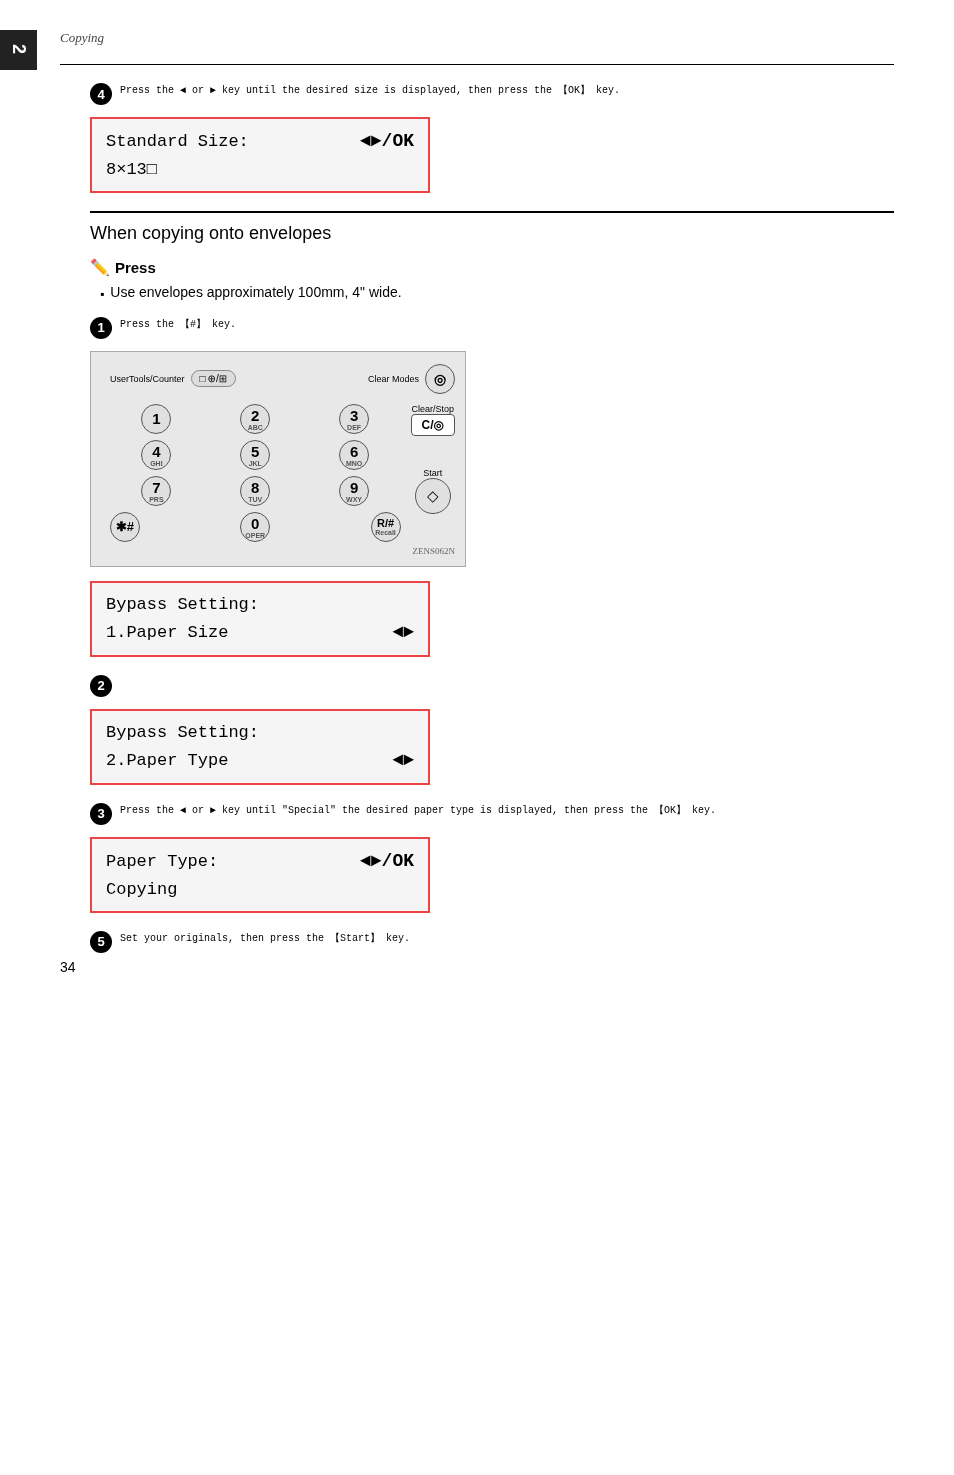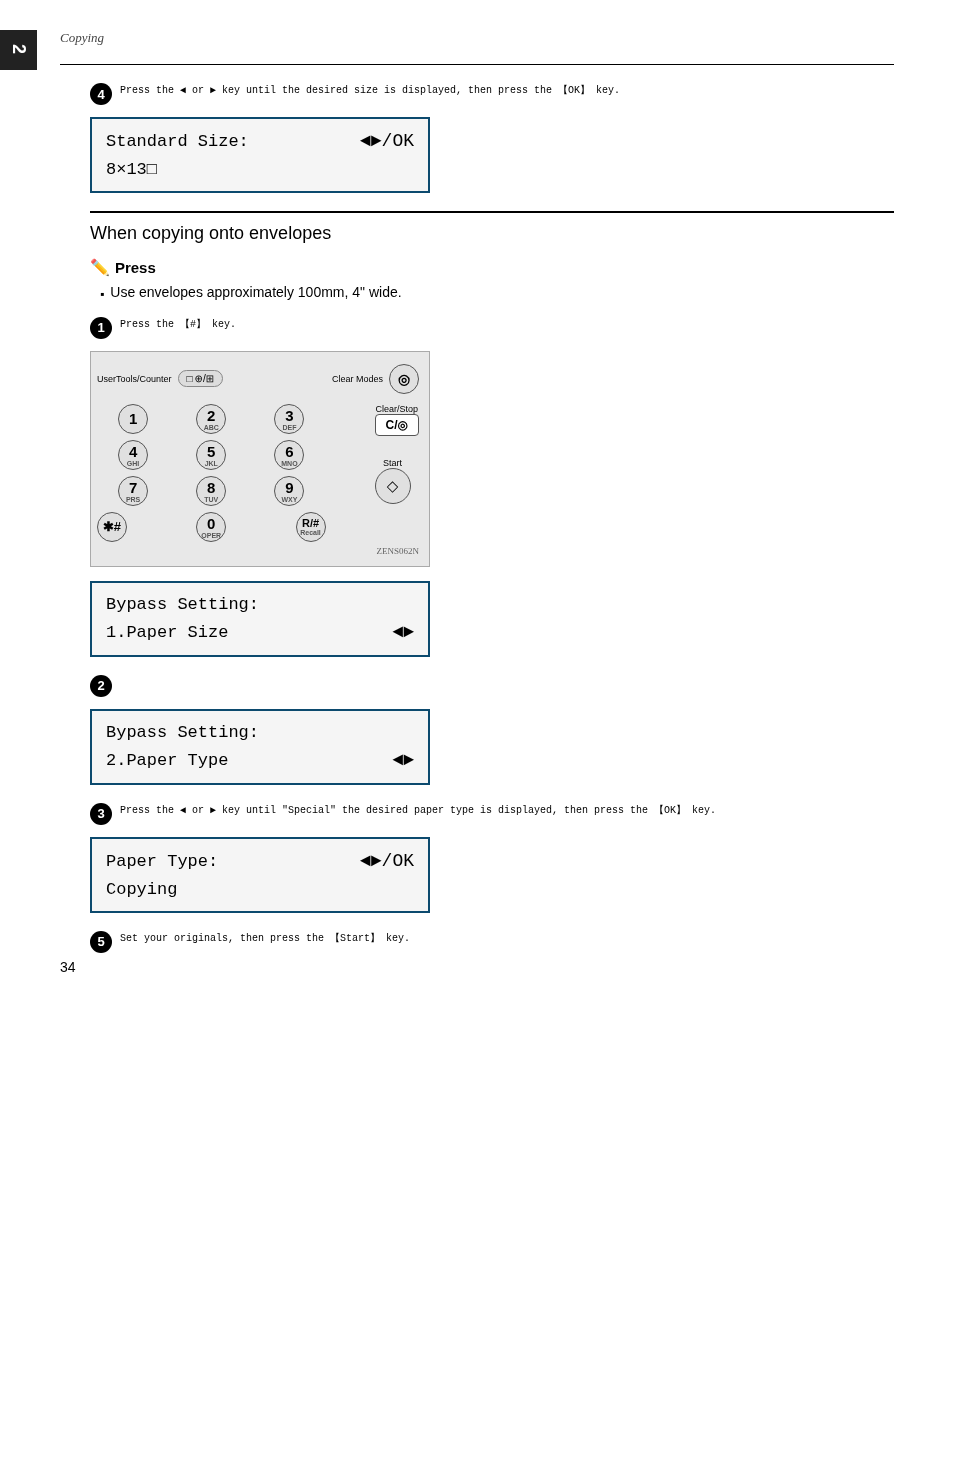--- a/index.html
+++ b/index.html
@@ -50,38 +50,38 @@
       align-items: flex-start;
       margin-bottom: 12px;
     }
     .step-text {
       font-size: 10px;
       line-height: 1.5;
       font-family: Liberation Mono, monospace;
     }
     
     .lcd-box {
-      border: 2px solid #0c4a6e;
+      border: 2px solid #ef4444;
       background: #f5f5f5;
       font-family: 'Courier New', Courier, monospace;
       font-size: 17px;
       padding: 8px 14px;
       margin: 10px 0 18px 0;
       display: block;
       width: 340px;
       line-height: 1.6;
     }
     .lcd-line {
       display: flex;
       justify-content: space-between;
       align-items: center;
     }
     .lcd-arrow {
       font-size: 18px;
-      font-weight: normal;
+      font-weight: bold;
     }
     
     .section-divider {
       border-top: 2px solid #000;
       margin: 18px 0 10px 0;
     }
     .section-title {
       font-size: 18px;
       font-family: Arial, sans-serif;
       font-weight: normal;
@@ -114,22 +114,22 @@
     }
     .note-bullet {
       margin-right: 6px;
       font-size: 12px;
       margin-top: 3px;
     }
     
     .keypad-container {
       border: 1.5px solid #aaa;
       background: #e8e8e8;
-      width: 340px;
-      padding: 12px 10px 10px 6px;
+      width: 376px;
+      padding: 12px 10px 10px 19px;
       margin: 10px 0 14px 0;
       position: relative;
     }
     .keypad-top-row {
       display: flex;
       align-items: center;
       justify-content: space-between;
       margin-bottom: 10px;
     }
     .keypad-label-small {
@@ -184,23 +184,22 @@
     }
     .keypad-bottom-row {
       display: flex;
       justify-content: space-between;
       align-items: center;
       margin-top: 4px;
     }
     .keypad-right-col {
       display: flex;
       flex-direction: column;
-      align-items: flex-start;
-      gap: 6px;
-      margin-left: 39px;
+      align-items: center;
+      gap: 16px;
     }
     .keypad-right-label {
       font-size: 9px;
       font-family: Arial, sans-serif;
       text-align: center;
     }
     .keypad-start-btn {
       background: #e0e0e0;
       border: 1.5px solid #555;
       border-radius: 50%;

